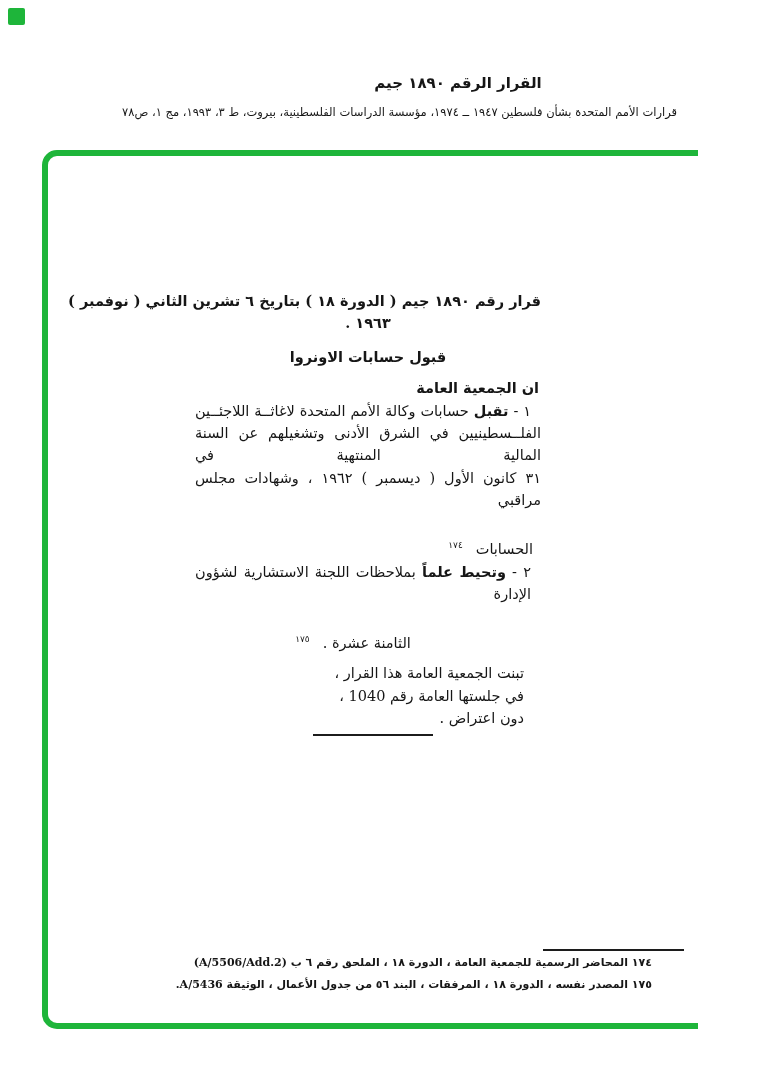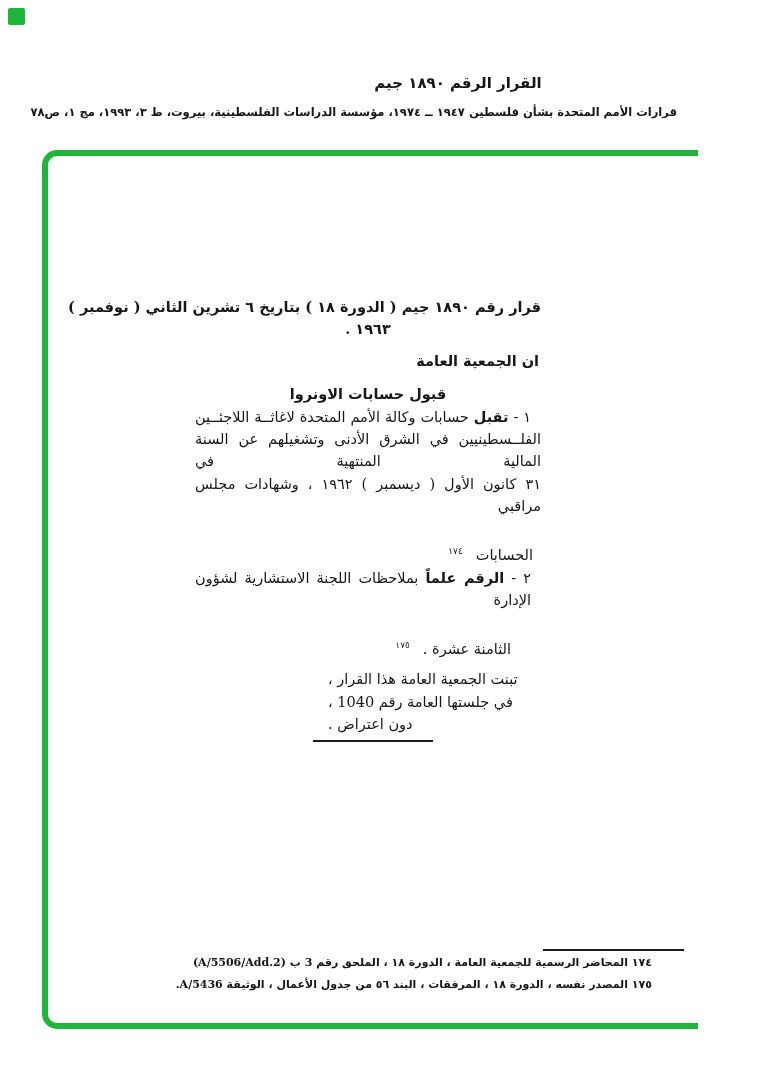--- a/index.html
+++ b/index.html
@@ -3,44 +3,44 @@
 <meta charset="utf-8">
 <style>
   html,body{margin:0;padding:0;background:#ffffff;}
   .page{position:relative;width:698px;height:1078px;background:#fff;overflow:hidden;
         font-family:"DejaVu Serif","DejaVu Sans",serif;color:#161616;}
   .b{font-weight:700;}
   
   .hdr-title{position:absolute;top:74px;left:308px;width:300px;text-align:center;
              direction:rtl;font-size:15px;font-weight:700;letter-spacing:.2px;}
   .hdr-source{position:absolute;top:105px;right:21px;direction:rtl;white-space:nowrap;
-              font-size:11.5px;font-weight:700;}
+              font-size:11.5px;font-weight:400;}
   
   .corner-square{position:absolute;left:8px;top:8px;width:17px;height:17px;
                  border-radius:2px;background:var(--annotation_green);}
   .frame{position:absolute;left:42px;top:150px;width:673px;height:879px;box-sizing:border-box;
          border:6px solid var(--annotation_green);border-radius:15px;}
   .corner-smudge{position:absolute;left:736px;top:1071px;width:22px;height:4px;
                  background:var(--corner_mark_gray);}
   
-  .doc{position:absolute;left:195px;top:296px;width:346px;direction:rtl;
+  .doc{position:absolute;left:195px;top:290px;width:346px;direction:rtl;
        font-size:14.5px;line-height:22.4px;}
   .ln{min-height:22.4px;}
   .c{text-align:center;white-space:nowrap;}
   .r{text-align:right;margin-top:26px;}
   .j{text-align:justify;text-align-last:justify;}
   .h3{margin-top:11px;}
   .op{margin-top:9px;padding-right:2px;}
   .ind{padding-right:10px;}
   .ind2{padding-right:8px;}
-  .ind3{padding-right:30px;}
+  .ind3{padding-right:30px;text-align:center;}
   .p2{margin-top:1px;}
   sup{font-size:9px;line-height:0;}
   .gap-sup{margin-inline-start:13px;}
-  .adoption{width:196px;margin-right:17px;margin-top:8px;text-align:left;}
+  .adoption{width:196px;margin-right:17px;margin-top:8px;text-align:right;}
   .inline-rule{width:120px;height:2px;background:var(--rule);margin:4px 91px 0 0;}
   
   .fn-rule{position:absolute;left:543px;top:949px;width:141px;height:2px;background:var(--rule);}
   .fn{position:absolute;right:46px;direction:rtl;white-space:nowrap;
       font-size:11px;font-weight:700;}
   .fn1{top:956px;}
   .fn2{top:978px;}
 </style>
 </head>
 <body>
@@ -51,41 +51,41 @@
 
   <div class="hdr-title">القرار الرقم ١٨٩٠ جيم</div>
   <div class="hdr-source">قرارات الأمم المتحدة بشأن فلسطين ١٩٤٧ ــ ١٩٧٤، مؤسسة الدراسات الفلسطينية، بيروت، ط ٣، ١٩٩٣، مج ١، ص٧٨</div>
 
   <div class="frame"></div>
 
   <div class="doc">
 
     <div class="ln c b">قرار رقم ١٨٩٠ جيم ( الدورة ١٨ ) بتاريخ ٦ تشرين الثاني ( نوفمبر )</div>
     <div class="ln c b">١٩٦٣ .</div>
+    <div class="ln c b h3">قبول حسابات الاونروا</div>
+
     <div class="ln r b op">ان الجمعية العامة</div>
-
-    <div class="ln c b h3">قبول حسابات الاونروا</div>
 
     <div class="ln j ind"><span>١ - </span><span class="b">تقبل</span><span> حسابات وكالة الأمم المتحدة لاغاثــة اللاجئــين</span></div>
     <div class="ln j">الفلــسطينيين في الشرق الأدنى وتشغيلهم عن السنة المالية المنتهية في</div>
     <div class="ln j">٣١ كانون الأول ( ديسمبر ) ١٩٦٢ ، وشهادات مجلس مراقبي</div>
     <div class="ln r ind2"><span>الحسابات</span><sup class="gap-sup">١٧٤</sup></div>
 
-    <div class="ln j ind p2"><span>٢ - </span><span class="b">الرقم علماً</span><span> بملاحظات اللجنة الاستشارية لشؤون الإدارة</span></div>
+    <div class="ln j ind p2"><span>٢ - </span><span class="b">وتحيط علماً</span><span> بملاحظات اللجنة الاستشارية لشؤون الإدارة</span></div>
     <div class="ln r ind3"><span>الثامنة عشرة .</span><sup class="gap-sup">١٧٥</sup></div>
 
     <div class="adoption">
       <div class="ln">تبنت الجمعية العامة هذا القرار ،</div>
       <div class="ln">في جلستها العامة رقم 1040 ،</div>
       <div class="ln">دون اعتراض .</div>
       <div class="inline-rule"></div>
     </div>
 
   </div>
 
   <div class="fn-rule"></div>
 
-  <div class="fn fn1"><span>١٧٤</span><span> المحاضر الرسمية للجمعية العامة ، الدورة ١٨ ، الملحق رقم 3 ب </span><span>(A/5506/Add.2)</span></div>
+  <div class="fn fn1"><span>١٧٤</span><span> المحاضر الرسمية للجمعية العامة ، الدورة ١٨ ، الملحق رقم ٦ ب </span><span>(A/5506/Add.2)</span></div>
   <div class="fn fn2"><span>١٧٥</span><span> المصدر نفسه ، الدورة ١٨ ، المرفقات ، البند ٥٦ من جدول الأعمال ، الوثيقة </span><span>A/5436</span><span>.</span></div>
 
   <div class="corner-smudge"></div>
 
 </div>
 
 </body></html>

